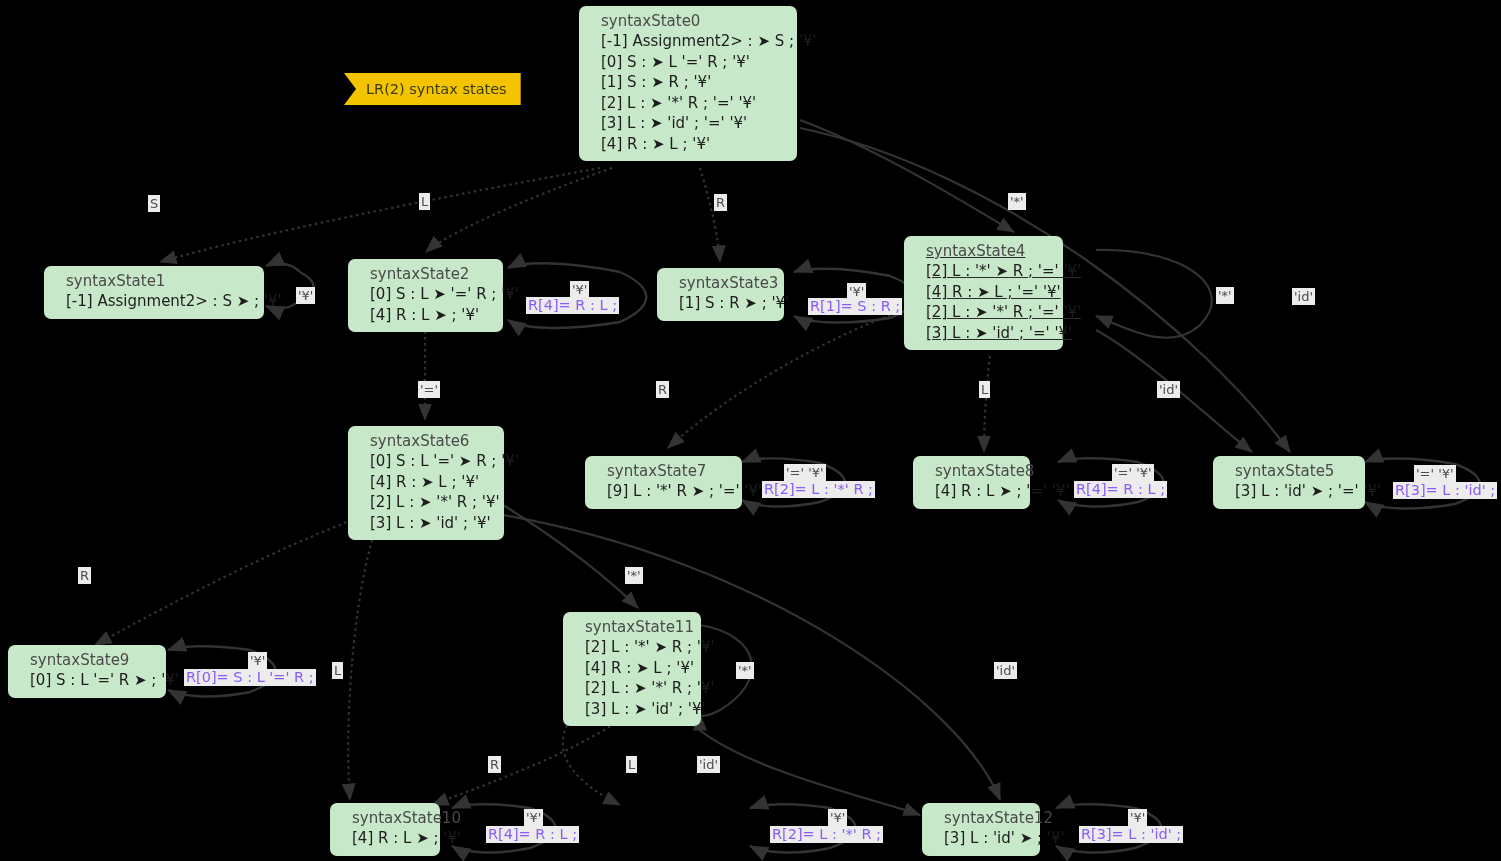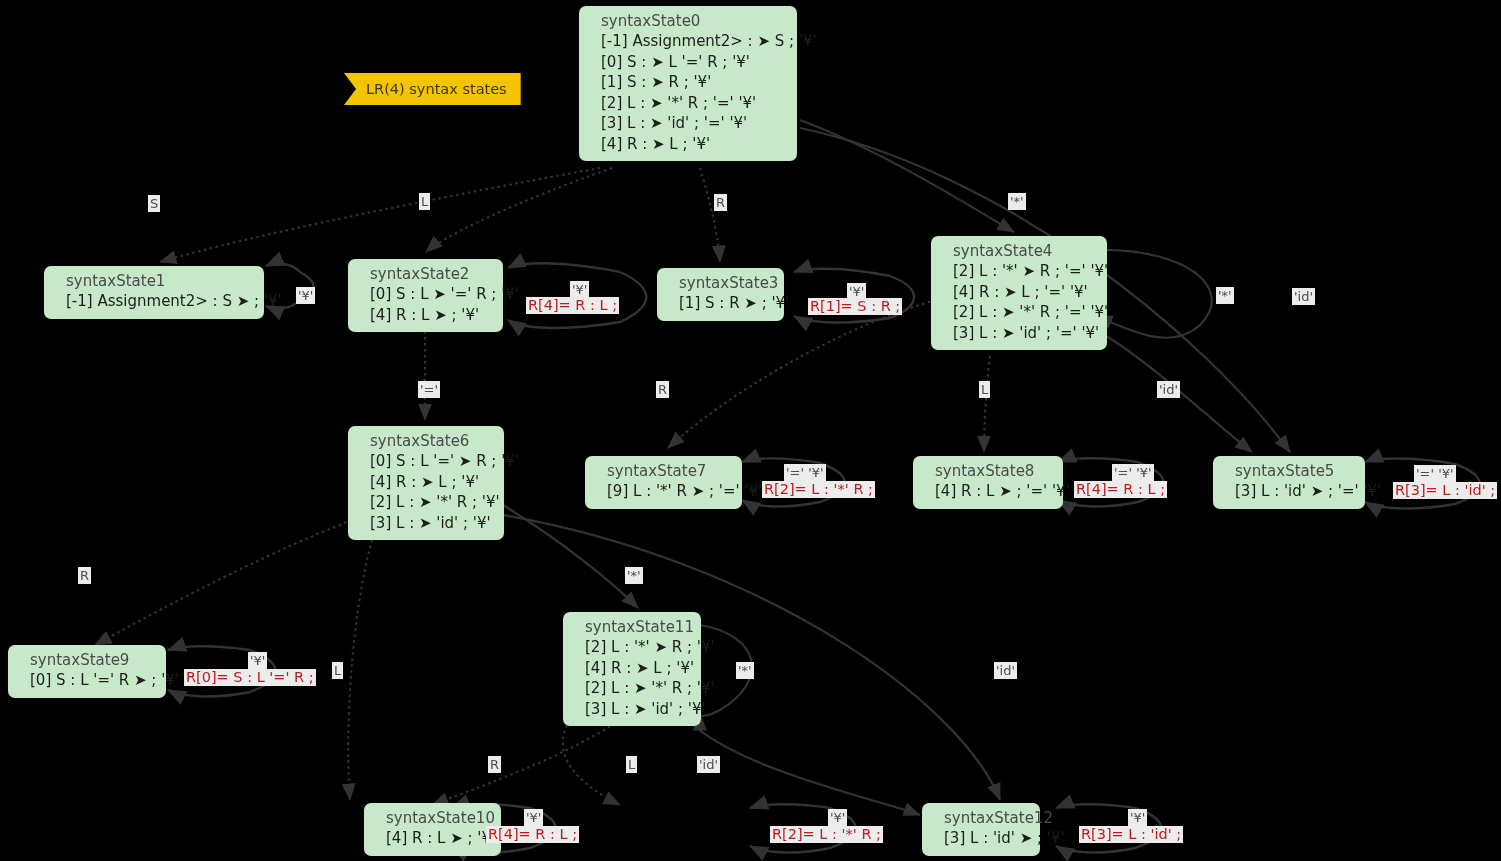--- a/index.html
+++ b/index.html
@@ -5,21 +5,21 @@
   html,body{margin:0;padding:0;background:#000;}
   #stage{position:relative;width:1501px;height:861px;background:#000;overflow:hidden;
          font-family:"DejaVu Sans",sans-serif;}
   svg#edges{position:absolute;left:0;top:0;width:1501px;height:861px;}
   .node{position:absolute;background:#c8e8ca;border-radius:7px;padding:5px 9px 7px 22px;
         box-sizing:border-box;color:#2b2b2b;}
   .node .title{font-size:15px;color:#4a4a4a;line-height:20px;white-space:nowrap;}
   .node .prod{font-size:15px;color:#1d1d1d;line-height:20.5px;white-space:nowrap;}
   .edge-label{position:absolute;background:#ececec;color:#4d4d4d;font-size:13px;
               line-height:15px;padding:1px 2px;white-space:nowrap;}
-  .reduce-label{position:absolute;background:#ececec;color:#b91c1c;font-size:14.5px;
+  .reduce-label{position:absolute;background:#ececec;color:#8b5cf6;font-size:14.5px;
                 line-height:17px;padding:0 2px;white-space:nowrap;}
   .legend{position:absolute;background:#f5c400;color:#3a3a00;font-size:14.5px;
           line-height:18px;padding:7px 14px 7px 22px;white-space:nowrap;
           clip-path:polygon(0 0, 100% 0, 100% 100%, 0 100%, 12px 50%);}
   .arrowhead{fill:#333;}
 </style>
 </head>
 <body>
 
 <div id="stage">
@@ -102,21 +102,21 @@
       <path d="M830,808 C792,802 762,804 750,808"></path>
       <path d="M830,848 C792,856 762,852 750,846"></path>
       <path d="M830,808 C864,820 864,836 830,848" marker-end="none"></path>
 
       <path d="M1135,808 C1098,802 1066,804 1056,808"></path>
       <path d="M1135,848 C1098,856 1066,852 1056,846"></path>
       <path d="M1135,808 C1170,820 1170,836 1135,848" marker-end="none"></path>
     </g>
   </svg>
 
-  <div class="legend" style="left:344px;top:73px;">LR(4) syntax states</div>
+  <div class="legend" style="left:344px;top:73px;">LR(2) syntax states</div>
 
   <div class="node" style="left:579px;top:6px;width:218px;">
     <div class="title">syntaxState0</div>
     <div class="prod">[-1] Assignment2&gt; : ➤ S ; '¥'</div>
     <div class="prod">[0] S : ➤ L '=' R ; '¥'</div>
     <div class="prod">[1] S : ➤ R ; '¥'</div>
     <div class="prod">[2] L : ➤ '*' R ; '=' '¥'</div>
     <div class="prod">[3] L : ➤ 'id' ; '=' '¥'</div>
     <div class="prod">[4] R : ➤ L ; '¥'</div>
   </div>
@@ -130,21 +130,21 @@
     <div class="title">syntaxState2</div>
     <div class="prod">[0] S : L ➤ '=' R ; '¥'</div>
     <div class="prod">[4] R : L ➤ ; '¥'</div>
   </div>
 
   <div class="node" style="left:657px;top:268px;width:127px;">
     <div class="title">syntaxState3</div>
     <div class="prod">[1] S : R ➤ ; '¥'</div>
   </div>
 
-  <div class="node" style="left:931px;top:236px;width:176px;">
+  <div class="node" style="left:904px;top:236px;width:159px;text-decoration:underline;">
     <div class="title">syntaxState4</div>
     <div class="prod">[2] L : '*' ➤ R ; '=' '¥'</div>
     <div class="prod">[4] R : ➤ L ; '=' '¥'</div>
     <div class="prod">[2] L : ➤ '*' R ; '=' '¥'</div>
     <div class="prod">[3] L : ➤ 'id' ; '=' '¥'</div>
   </div>
 
   <div class="node" style="left:1213px;top:456px;width:152px;">
     <div class="title">syntaxState5</div>
     <div class="prod">[3] L : 'id' ➤ ; '=' '¥'</div>
@@ -156,31 +156,31 @@
     <div class="prod">[4] R : ➤ L ; '¥'</div>
     <div class="prod">[2] L : ➤ '*' R ; '¥'</div>
     <div class="prod">[3] L : ➤ 'id' ; '¥'</div>
   </div>
 
   <div class="node" style="left:585px;top:456px;width:157px;">
     <div class="title">syntaxState7</div>
     <div class="prod">[9] L : '*' R ➤ ; '=' '¥'</div>
   </div>
 
-  <div class="node" style="left:913px;top:456px;width:150px;">
+  <div class="node" style="left:913px;top:456px;width:117px;">
     <div class="title">syntaxState8</div>
     <div class="prod">[4] R : L ➤ ; '=' '¥'</div>
   </div>
 
   <div class="node" style="left:8px;top:645px;width:158px;">
     <div class="title">syntaxState9</div>
     <div class="prod">[0] S : L '=' R ➤ ; '¥'</div>
   </div>
 
-  <div class="node" style="left:330px;top:803px;width:137px;margin-left:34px;">
+  <div class="node" style="left:330px;top:803px;width:110px;">
     <div class="title">syntaxState10</div>
     <div class="prod">[4] R : L ➤ ; '¥'</div>
   </div>
 
   <div class="node" style="left:563px;top:612px;width:138px;">
     <div class="title">syntaxState11</div>
     <div class="prod">[2] L : '*' ➤ R ; '¥'</div>
     <div class="prod">[4] R : ➤ L ; '¥'</div>
     <div class="prod">[2] L : ➤ '*' R ; '¥'</div>
     <div class="prod">[3] L : ➤ 'id' ; '¥'</div>

